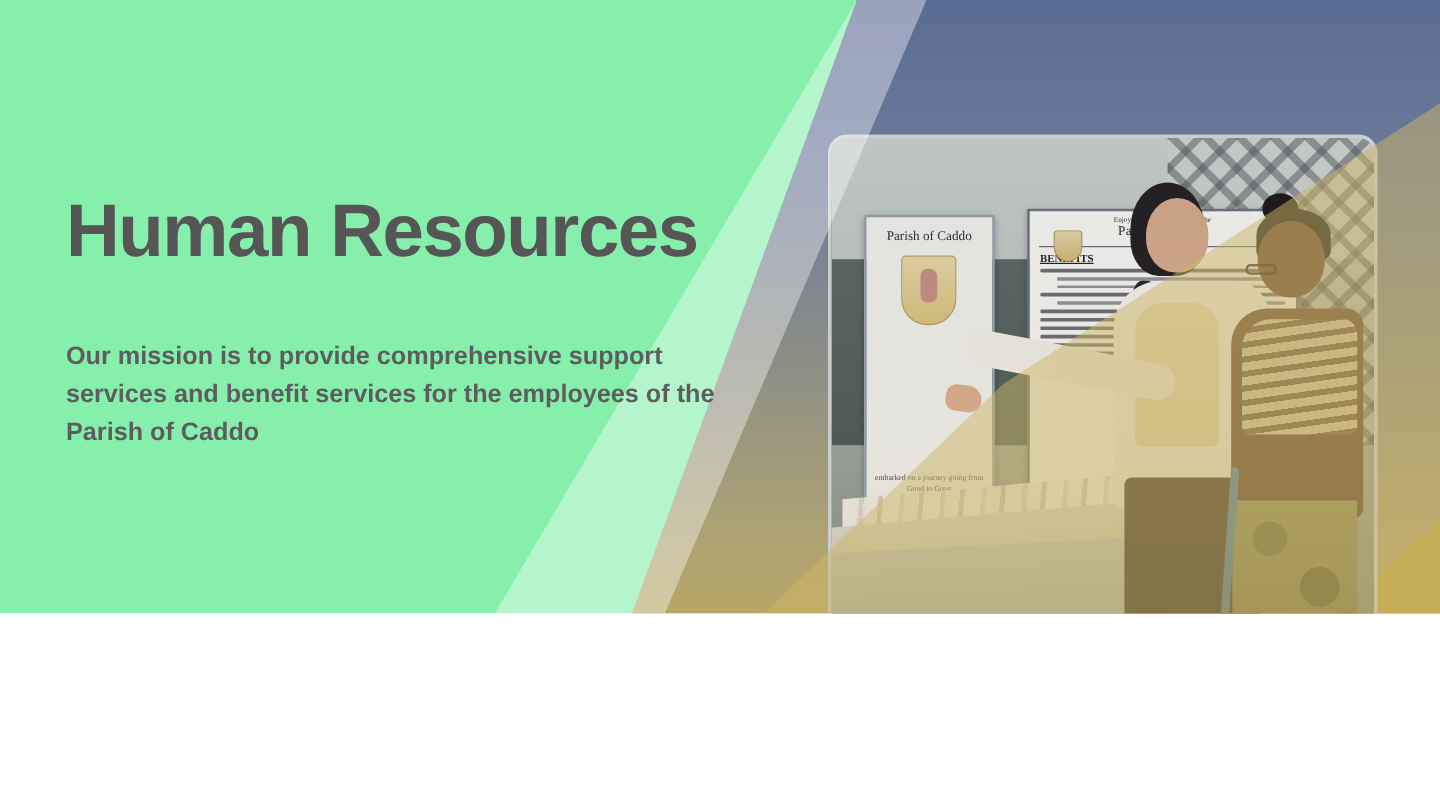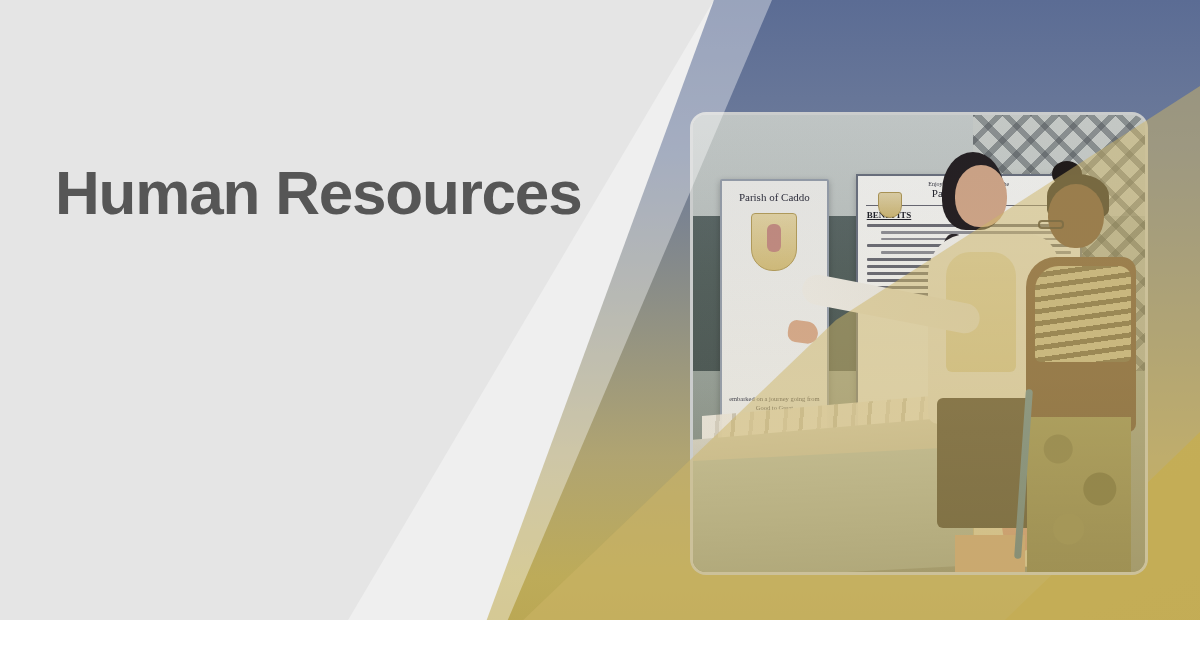--- a/index.html
+++ b/index.html
@@ -9,22 +9,22 @@
     width: 1200px;
     height: 671px;
     overflow: hidden;
     background: #ffffff;
     font-family: "Liberation Sans", sans-serif;
   }
 
   #hero {
     position: relative;
     width: 1200px;
-    height: 620px;
-    background: #e5e5e5;
+    height: 511px;
+    background: #86efac;
     overflow: hidden;
   }
 
   
   .bg-gradient {
     position: absolute;
     left: 0; top: 0;
     width: 1200px; height: 671px;
     background: linear-gradient(180deg,
         #5b6c94 0%,
@@ -377,20 +377,21 @@
 </head>
 <body>
 
 <div id="hero">
 
   <div class="bg-gradient"></div>
   <div class="bg-gold-tri"></div>
 
   <div class="text-col">
     <h1 class="hero-title">Human Resources</h1>
+    <p class="hero-sub">Our mission is to provide comprehensive support services and benefit services for the employees of the Parish of Caddo</p>
   </div>
 
   <div class="photo-frame">
     <div class="photo-inner">
 
       <div class="scene-wall"></div>
       <div class="scene-wall-top"></div>
       <div class="lattice"></div>
       <div class="scene-lower"></div>
 

